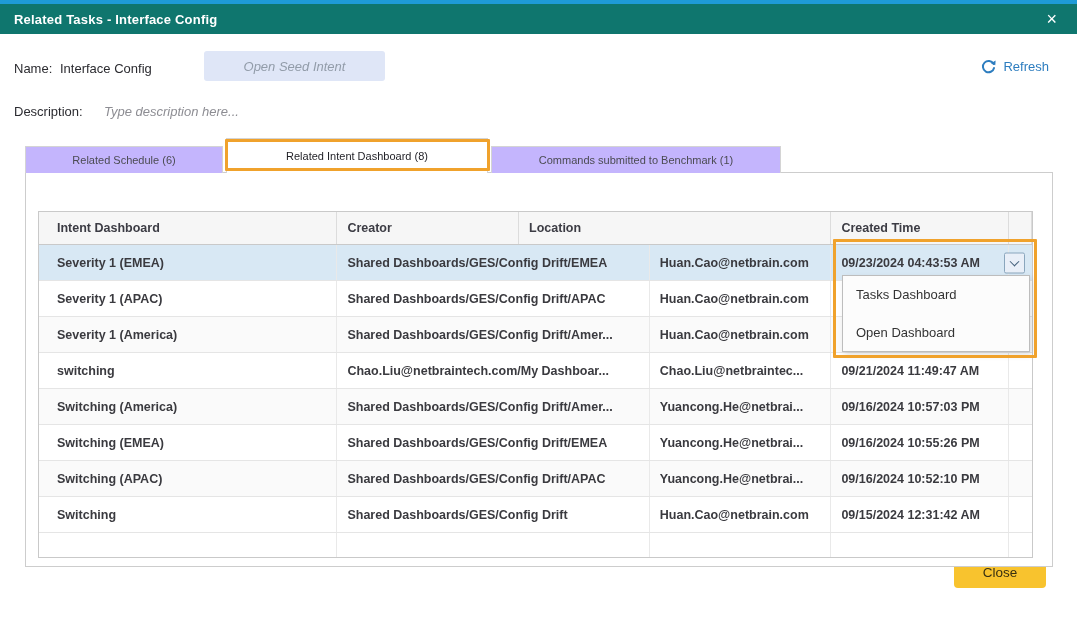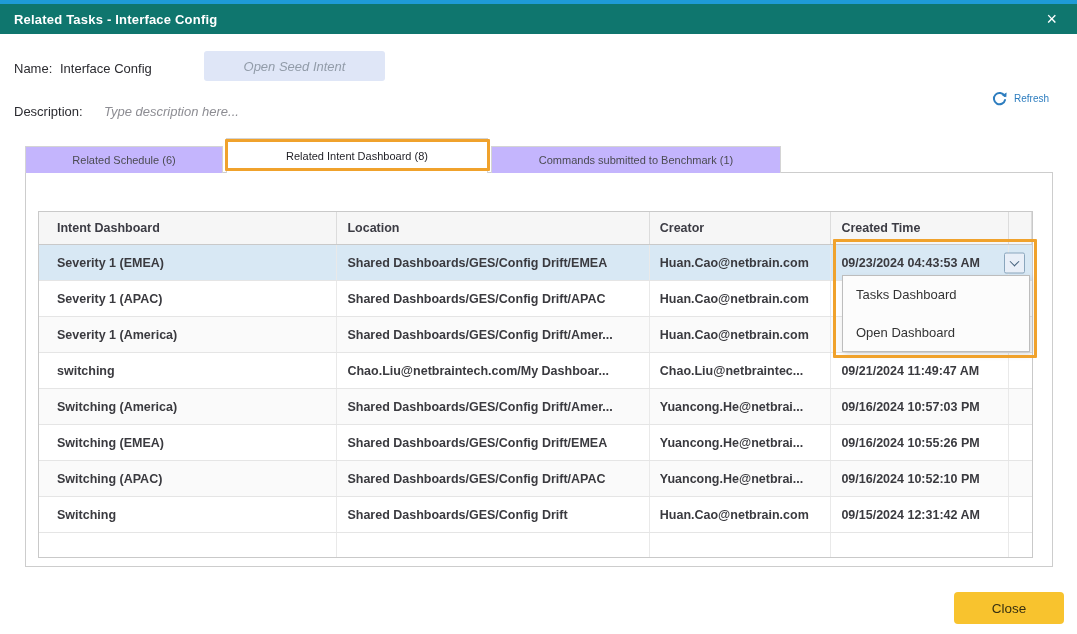--- a/index.html
+++ b/index.html
@@ -22,23 +22,22 @@
   .label { font-size:13px; color:#2b2b30; }
   .name-label { position:absolute; left:14px; top:61px; }
   .name-value { position:absolute; left:60px; top:61px; }
   .open-seed-btn {
     position:absolute; left:204px; top:51px; width:181px; height:30px;
     background:#dfe6f7; border:none; border-radius:3px; color:#929ca9; font-size:13px;
     font-family:"Liberation Sans", sans-serif; cursor:pointer;font-style:italic;
   }
   .refresh-btn {
     position:absolute; right:28px; top:59px; display:flex; align-items:center; gap:7px;
-    background:none; border:none; cursor:pointer; color:#2d7dbf; font-size:10px;
+    background:none; border:none; cursor:pointer; color:#2d7dbf; font-size:13px;
     font-family:"Liberation Sans", sans-serif;
-    margin-top:32px;
   }
   .desc-label { position:absolute; left:14px; top:104px; }
   .desc-placeholder {
     position:absolute; left:104px; top:104px; font-size:13px; font-style:italic; color:#8d8d93;
     min-width:300px; outline:none;
   }
   
   .tabs { position:absolute; left:25px; top:138px; height:35px; display:flex; align-items:flex-end; z-index:3; }
   .tab {
     border:1px solid #d4d4d4; border-bottom:none; background:#c4b5fd; height:27px;
@@ -83,21 +82,21 @@
   .dropdown-item {
     height:38px; display:flex; align-items:center; padding-left:13px; font-size:13px; color:#333;
     background:none; border:none; cursor:pointer; font-family:"Liberation Sans", sans-serif; text-align:left;
   }
   
   .annotation { position:absolute; border:3px solid #f0a22c; border-radius:1px; pointer-events:none; z-index:8; background:transparent; }
   .ann-tab { left:225px; top:139px; width:265px; height:32px; }
   .ann-dropdown { left:833px; top:239px; width:204px; height:119px; }
   
   .close-btn {
-    position:absolute; left:954px; top:592px; width:110px; height:32px;
+    position:absolute; left:954px; top:556px; width:92px; height:32px;
     background:#f8c32e; border:none; border-radius:4px; font-size:13.5px; color:#383011;
     font-family:"Liberation Sans", sans-serif; cursor:pointer;
   }
 </style>
 </head>
 <body>
 
 <div class="dialog">
   <div class="top-accent"></div>
 
@@ -127,22 +126,22 @@
     <div class="tab t1">Related Schedule (6)</div>
     <div class="tab t2 active">Related Intent Dashboard (8)</div>
     <div class="tab t3">Commands submitted to Benchmark (1)</div>
   </div>
 
   <div class="panel">
     <div class="table">
 
       <div class="trow head">
         <div class="cell c1">Intent Dashboard</div>
+        <div class="cell c3">Creator</div>
         <div class="cell c2">Location</div>
-        <div class="cell c3">Creator</div>
         <div class="cell c4">Created Time</div>
         <div class="cell c5"></div>
       </div>
 
       <div class="trow selected">
         <div class="cell c1">Severity 1 (EMEA)</div>
         <div class="cell c2">Shared Dashboards/GES/Config Drift/EMEA</div>
         <div class="cell c3">Huan.Cao@netbrain.com</div>
         <div class="cell c4">
           <span>09/23/2024 04:43:53 AM</span>

